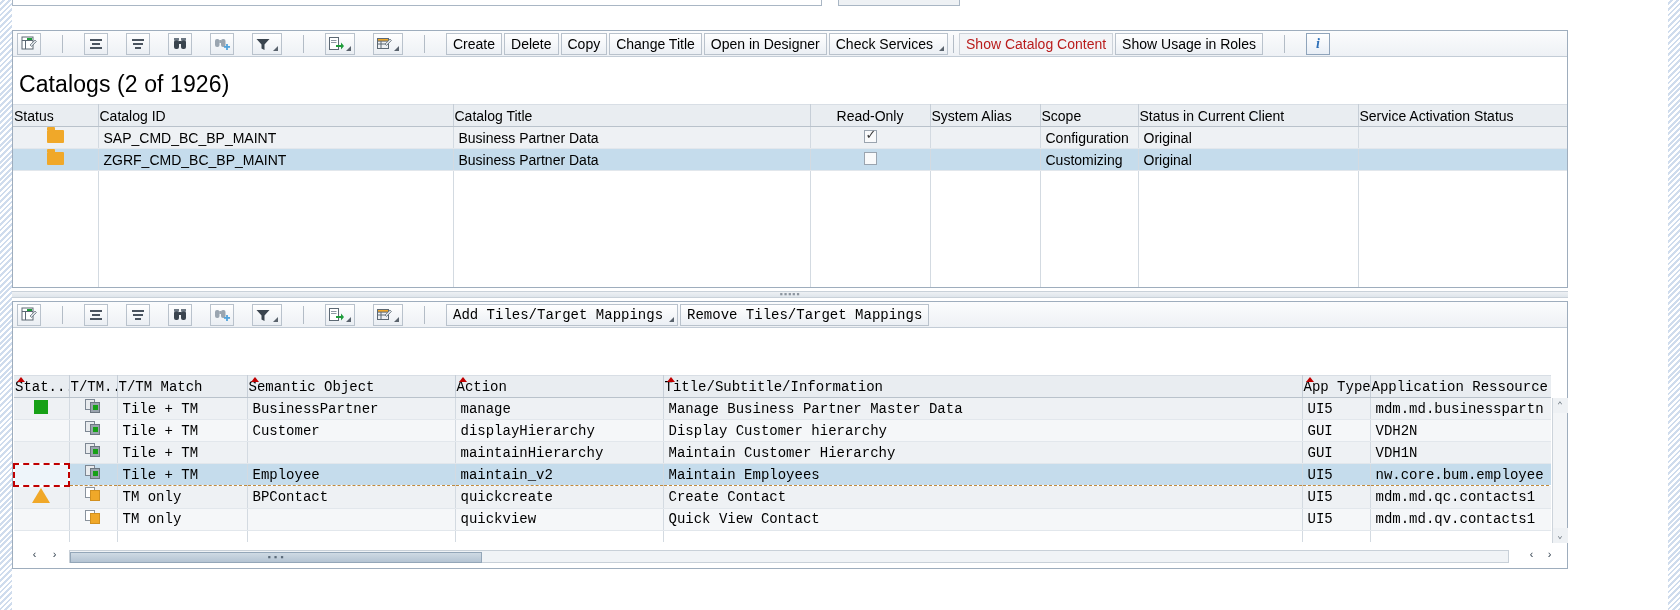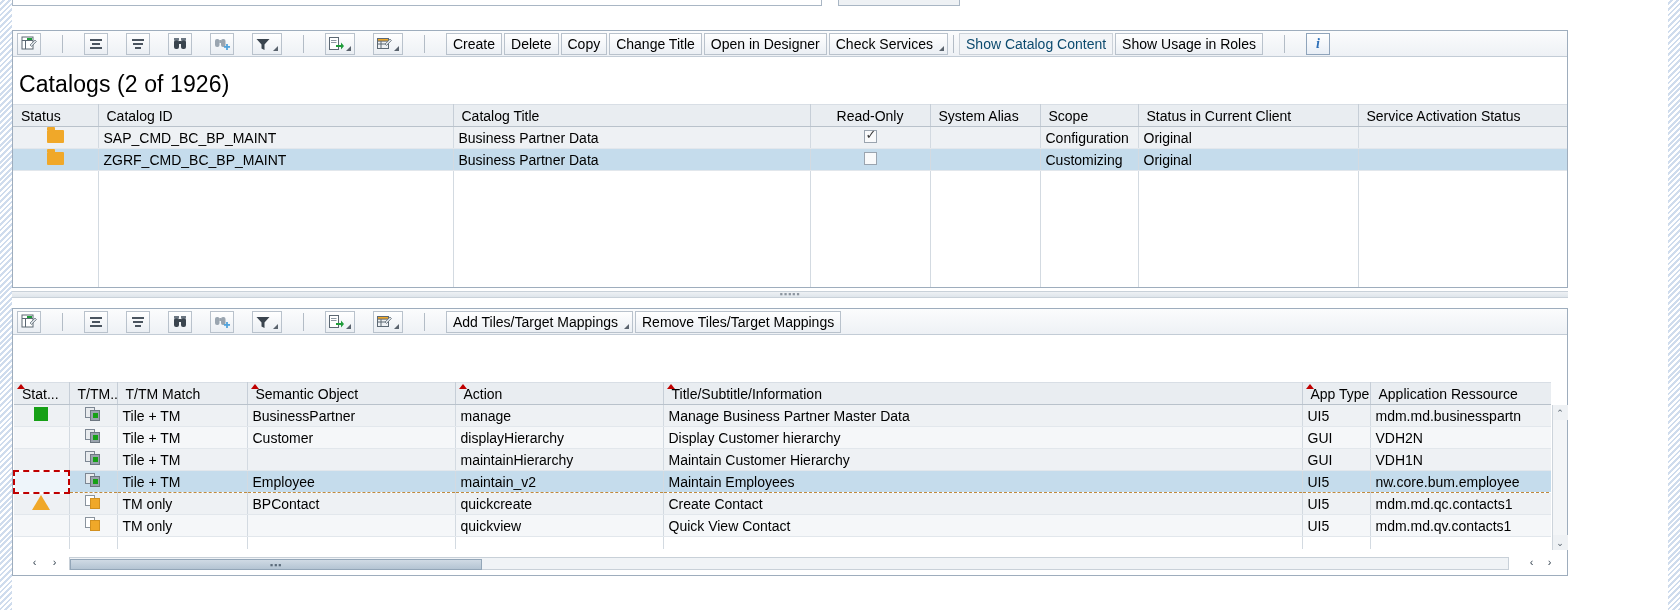--- a/index.html
+++ b/index.html
@@ -51,21 +51,21 @@
     cursor: pointer;
   }
   .tb-text {
     height: 22px; padding: 0 6px;
     display: inline-flex; align-items: center;
     border: 1px solid #b9c2cc;
     background: linear-gradient(#ffffff, #ebeff4);
     font-size: 14px; color: #000; white-space: nowrap;
     margin: 0 1px; cursor: pointer;
   }
-  .tb-text.disabled { color: #0c4a6e; background: #f2f4f7; border-color: #ccd2d9; cursor: default; }
+  .tb-text.disabled { color: #b91c1c; background: #f2f4f7; border-color: #ccd2d9; cursor: default; }
   .tb-text.withcaret { padding-right: 14px; position: relative; }
   .caret-sm {
     position: absolute; right: 3px; bottom: 3px;
     width: 0; height: 0;
     border-left: 5px solid transparent;
     border-bottom: 5px solid #5a636d;
   }
   .tb-btn.withcaret { padding-right: 10px; position: relative; min-width: 30px; }
   .info-btn {
     height: 22px; width: 24px;
@@ -86,21 +86,21 @@
   table.grid {
     border-collapse: collapse; table-layout: fixed;
     font-size: 14px; width: 100%;
   }
   table.grid th {
     background: #e9edf1;
     border-right: 1px solid #c6ced7;
     border-bottom: 1px solid #b9c2cb;
     border-top: 1px solid #d8dee5;
     font-weight: normal; text-align: left;
-    padding: 2px 8px; height: 22px; color: #000;
+    padding: 2px 1px; height: 22px; color: #000;
     white-space: nowrap; overflow: hidden; position: relative;
   }
   table.grid td {
     border-right: 1px solid #d3dae1;
     border-bottom: 1px solid #e2e7ec;
     padding: 1px 5px; height: 22px; color: #000;
     white-space: nowrap; overflow: hidden;
   }
   tr.row-alt td { background: #eef1f4; margin-left: 29px; }
   tr.row-plain td { background: #f5f7f9; }
@@ -373,21 +373,21 @@
             </tr>
           </tbody>
       </table>
     </div>
   </div>
 
   <div class="splitter" style="left:12px; top:291px; width:1556px;">
     <span class="dots">▪▪▪▪▪</span>
   </div>
 
-  <div class="panel panel-border" style="left:12px; top:308px; width:1556px; height:268px;">
+  <div class="panel panel-border" style="left:12px; top:301px; width:1556px; height:268px;font-family:Liberation Mono, monospace;">
 
     <div class="toolbar">
       <div class="tb-btn">
         <svg width="16" height="16" viewBox="0 0 16 16">
           <rect x="1" y="1" width="11" height="12" fill="#fff" stroke="#5c6873"></rect>
           <line x1="1" y1="4.5" x2="12" y2="4.5" stroke="#5c6873"></line>
           <line x1="4.5" y1="4.5" x2="4.5" y2="13" stroke="#5c6873"></line>
           <rect x="6" y="2" width="5" height="2" fill="#1f9c3a"></rect>
           <path d="M9 9 L14 4 L15.5 5.5 L10.5 10.5 Z" fill="#d8dde2" stroke="#5c6873" stroke-width="0.7"></path>
         </svg>

